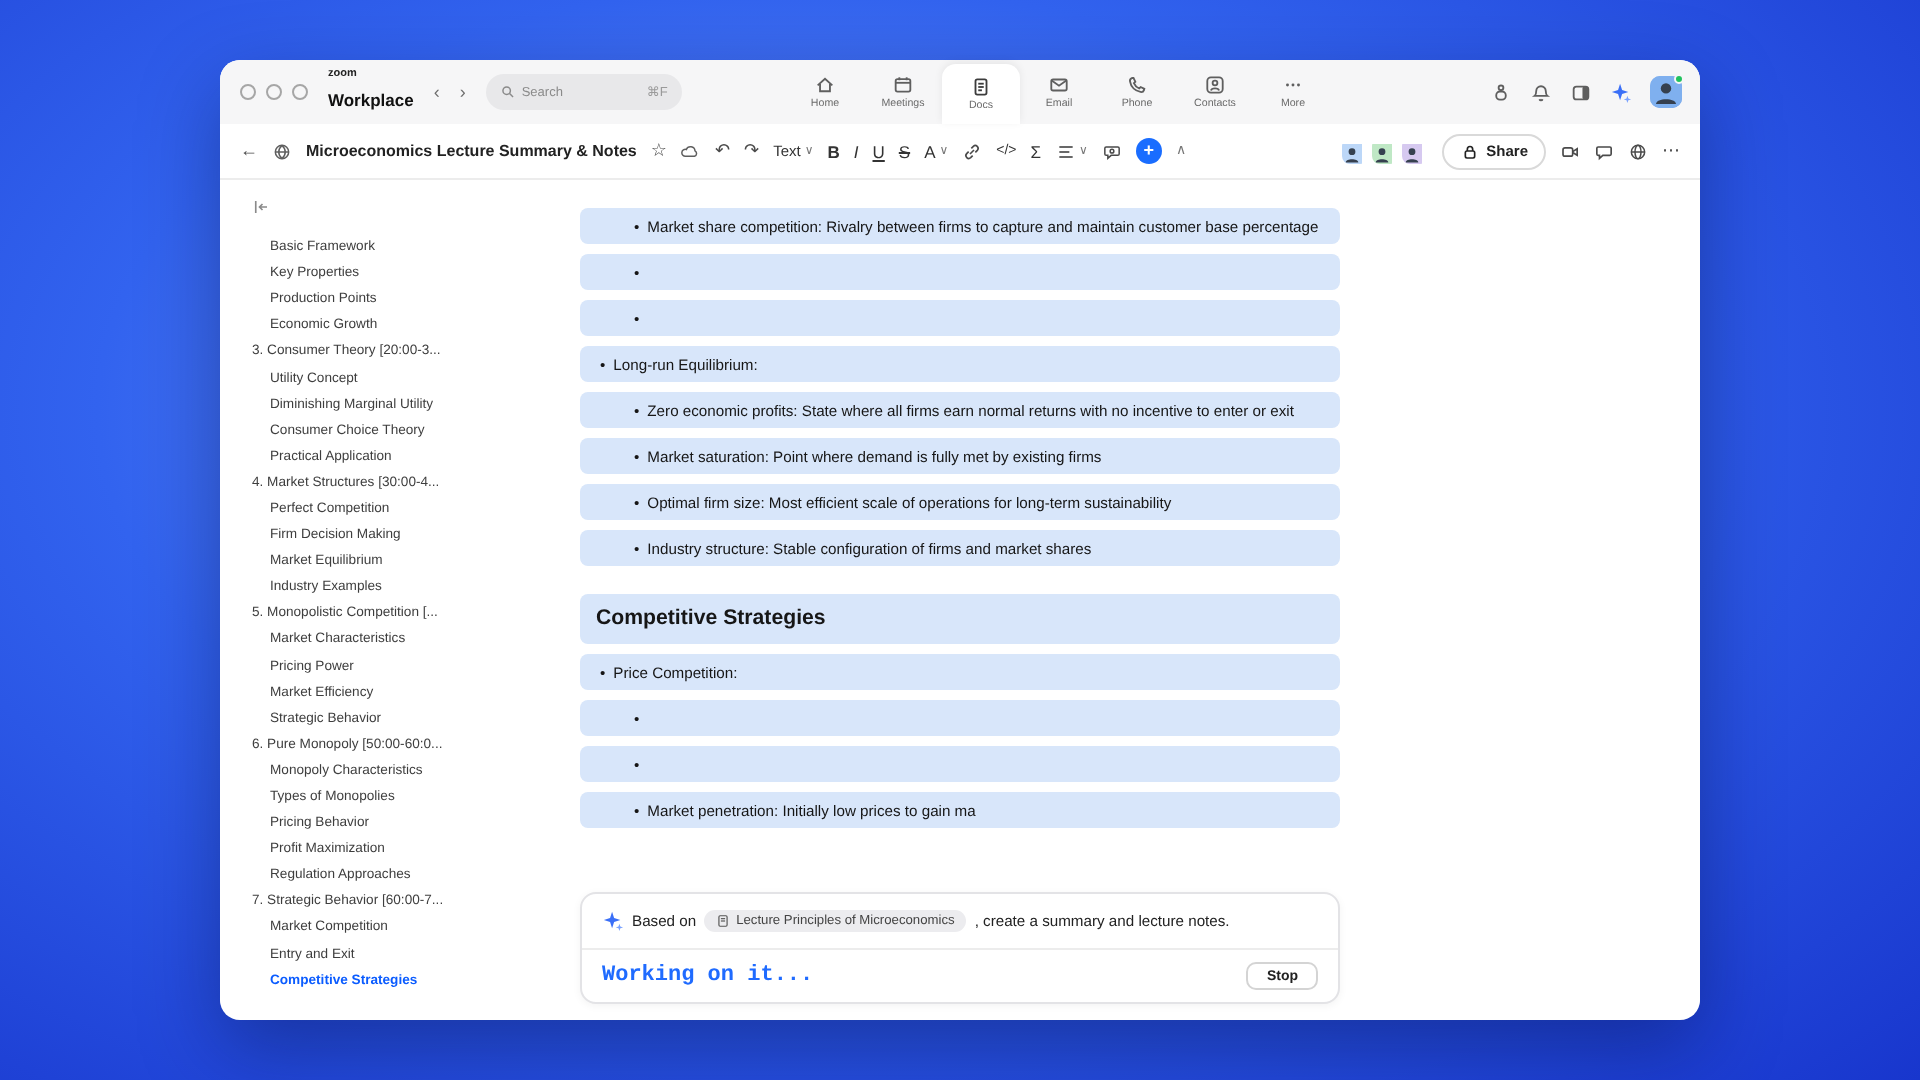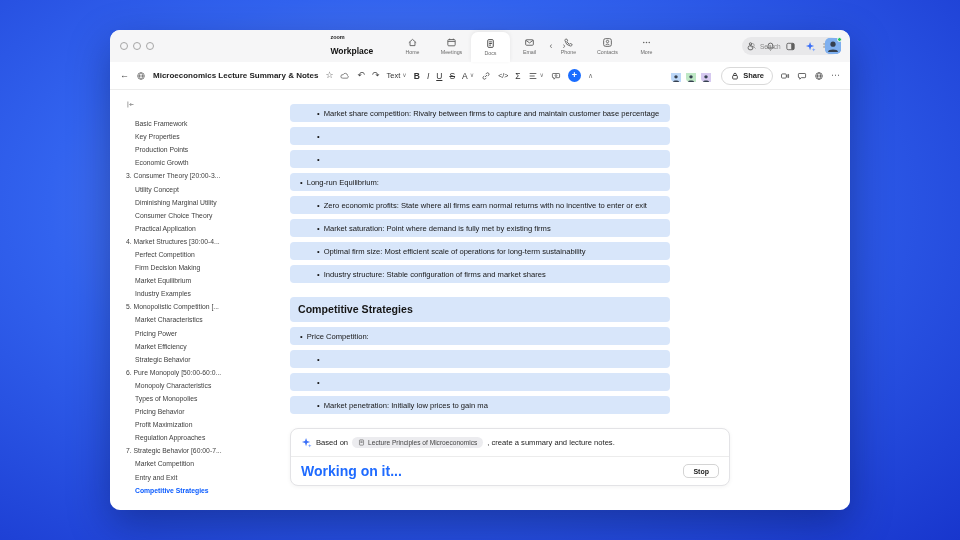--- a/index.html
+++ b/index.html
@@ -9,21 +9,21 @@
     background: radial-gradient(ellipse at 42% 38%, #6a94f8 0%, #3263ef 45%, #1836cd 100%);
     position:relative;
   }
   .window {
     position:absolute; left:110px; top:30px; width:740px; height:480px;
     border-radius:10px; background:#fff; box-shadow:0 14px 40px rgba(0,10,60,.38);
   }
   
   .chrome {
     position:relative; height:32px; background:#f6f6f7;
-    border-radius:10px 10px 0 0; display:flex; align-items:center; padding:0 10px;justify-content:space-between;
+    border-radius:10px 10px 0 0; display:flex; align-items:center; padding:0 10px;
   }
   .traffic { display:flex; gap:5px; margin-right:10px; }
   .traffic span { width:8px; height:8px; border-radius:50%; border:1px solid #a6a6a6; display:block; }
   .brand { line-height:1; margin-right:10px; }
   .brand .b-top { font-size:5.5px; color:#222; display:block; font-weight:700; }
   .brand .b-bottom { font-size:8.5px; color:#111; font-weight:700; }
   .navarrows { display:flex; gap:10px; color:#6d6d6d; font-size:9px; margin-right:10px; }
   .navarrows span { cursor:default; }
   .searchpill {
     display:flex; align-items:center; gap:3px; width:98px; height:18px;
@@ -80,27 +80,27 @@
   .side-item.lvl2 { padding-left:10px; }
   .side-item.active { color:#0b5cff; font-weight:700; }
   .canvas { flex:1; padding:14px 0 0 8px; }
   .doc-blocks { width:380px; display:flex; flex-direction:column; gap:5px; }
   .block { background:#d8e6fa; border-radius:4px; font-size:7.6px; line-height:1.45; color:#161616; padding:3.5px 8px; display:flex; }
   .block .marker { margin-right:4px; }
   .block.lvl1 { padding-left:10px; }
   .block.lvl2 { padding-left:27px; }
   .block.heading { font-weight:700; font-size:10.6px; padding:5px 8px; margin-top:9px; display:block; }
   
-  .ai-card { width:440px; margin-top:14px; border:1px solid #e3e3e6; border-radius:8px; background:#fff; box-shadow:0 1px 4px rgba(0,0,0,.05); }
+  .ai-card { width:380px; margin-top:32px; border:1px solid #e3e3e6; border-radius:8px; background:#fff; box-shadow:0 1px 4px rgba(0,0,0,.05); }
   .ai-row1 { display:flex; align-items:center; gap:4px; padding:8px 10px; font-size:7.6px; color:#222; flex-wrap:nowrap; }
   .ai-row1 svg { width:11px; height:11px; flex-shrink:0; }
   .ai-chip { display:inline-flex; align-items:center; gap:3px; background:#ececef; border-radius:8px; padding:2px 6px; font-size:6.6px; color:#444; white-space:nowrap; }
   .ai-chip svg { width:7px; height:7px; }
   .ai-row2 { display:flex; align-items:center; justify-content:space-between; border-top:1px solid #ececec; padding:6px 10px; }
-  .ai-status { font-size:14px; font-weight:600; color:#1f6bff; }
+  .ai-status { font-size:11px; font-weight:600; color:#1f6bff;font-family:Liberation Mono, monospace; }
   .stopbtn { border:1px solid #d4d4d4; border-radius:5px; padding:2.5px 9px; font-size:7px; font-weight:600; color:#222; background:#fff; }
 </style>
 </head>
 <body>
 
 <div class="window">
 
   <div class="chrome">
     <div class="traffic">
       <span></span>

